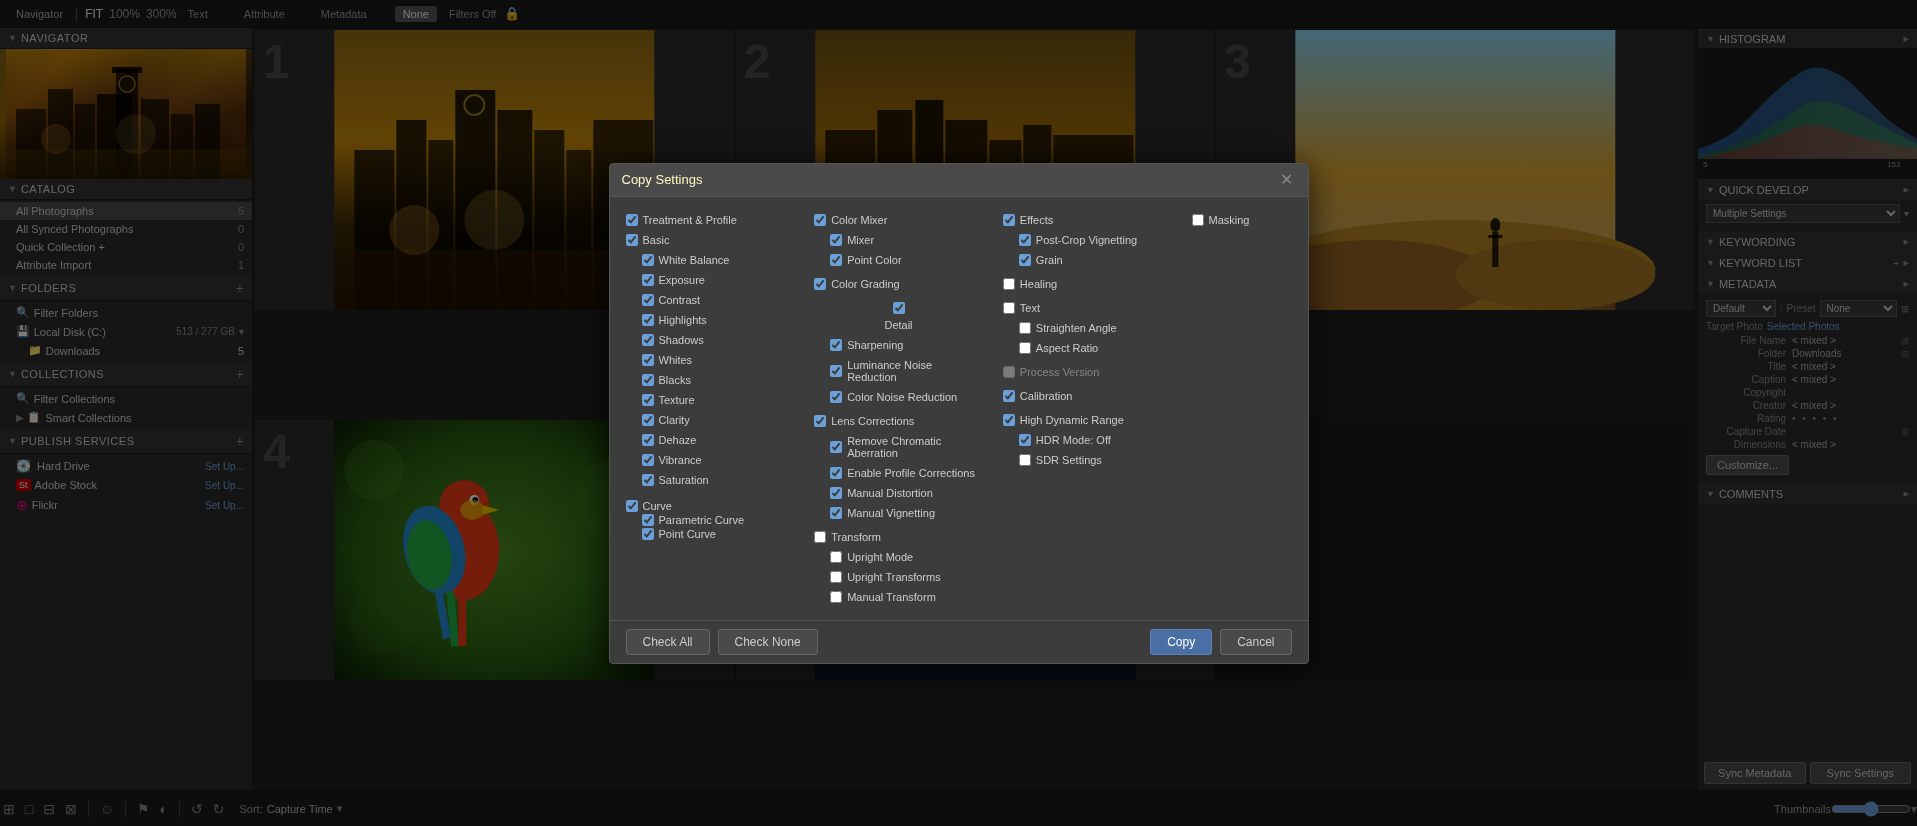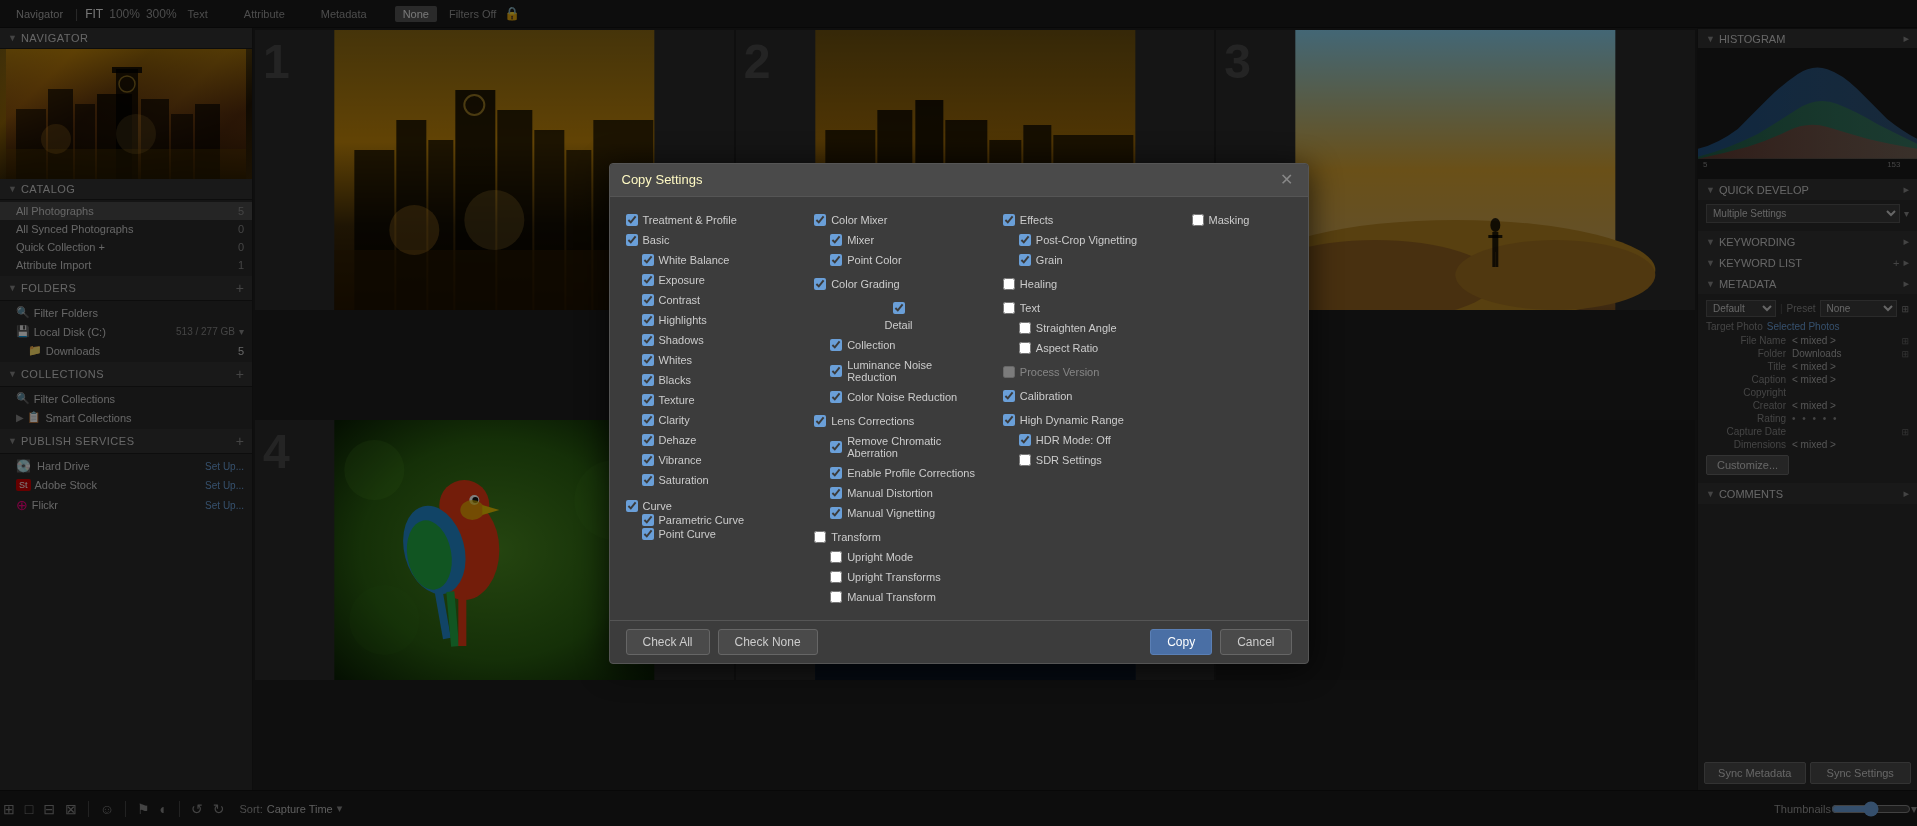--- a/index.html
+++ b/index.html
@@ -1005,21 +1005,21 @@
         <div class="cb-item" style="margin-top:4px;">
           <input type="checkbox" checked="" id="cb23" style="">
           <label for="cb23">Color Grading</label>
         </div>
         <div class="cb-item" style="margin-top:4px;flex-direction:column;">
           <input type="checkbox" checked="" id="cb24" style="">
           <label for="cb24">Detail</label>
         </div>
         <div class="cb-item cb-indent">
           <input type="checkbox" checked="" id="cb25" style="">
-          <label for="cb25">Collection</label>
+          <label for="cb25">Sharpening</label>
         </div>
         <div class="cb-item cb-indent">
           <input type="checkbox" checked="" id="cb26" style="">
           <label for="cb26">Luminance Noise Reduction</label>
         </div>
         <div class="cb-item cb-indent">
           <input type="checkbox" checked="" id="cb27" style="">
           <label for="cb27">Color Noise Reduction</label>
         </div>
         <div class="cb-item" style="margin-top:4px;">

